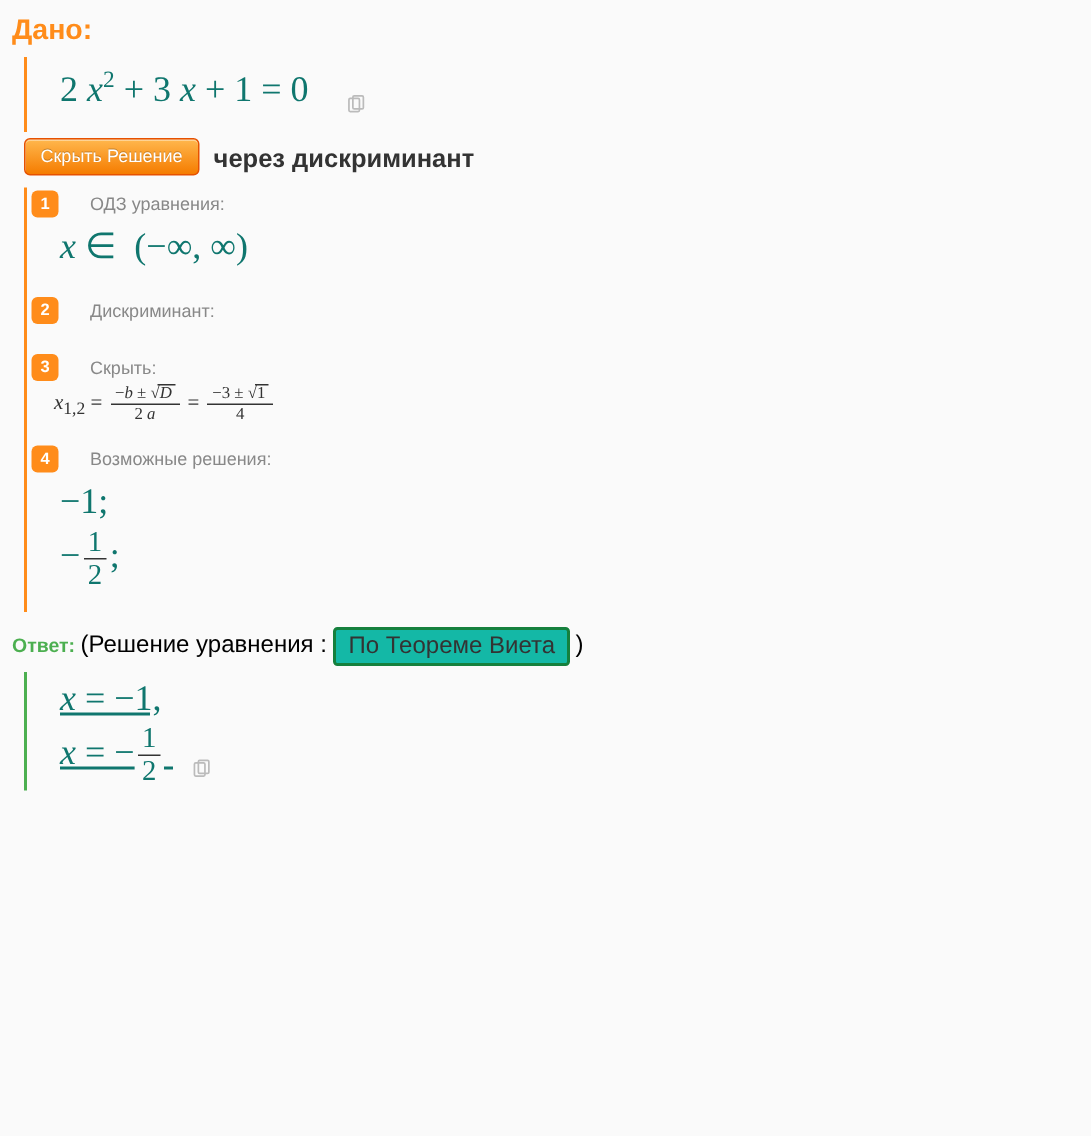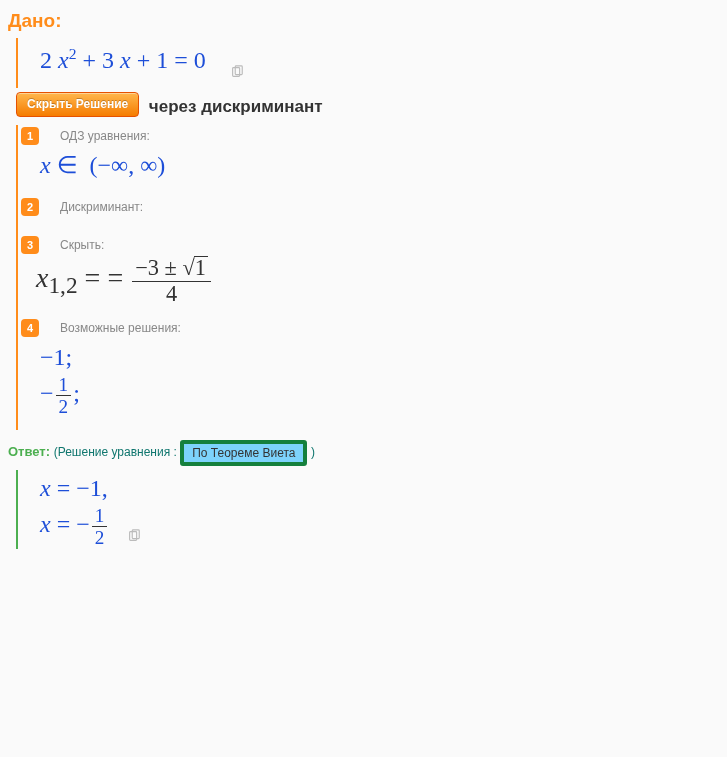--- a/index.html
+++ b/index.html
@@ -27,27 +27,27 @@
   }
   .vbar-green {
     border-left: 2px solid #4caf50;
     padding-left: 14px;
     margin-left: 8px;
     position: relative;
   }
   .math {
     font-family: "Cambria Math", "STIX", "Times New Roman", serif;
     font-size: 24px;
-    color: #1d4ed8;
+    color: #0f766e;
     line-height: 1.4;
     padding: 6px 0 10px 8px;
   }
   .math-small {
     font-family: "Cambria Math", "STIX", "Times New Roman", serif;
-    font-size: 28px;
+    font-size: 14px;
     color: #333;
     line-height: 1.35;
     padding: 4px 0 8px 4px;
   }
   .math sup { font-size: 0.65em; vertical-align: super; line-height:0; }
   .copy-icon {
     display: inline-block;
     width: 14px; height: 14px;
     vertical-align: middle;
     color: #bbb;
@@ -55,21 +55,21 @@
     cursor: pointer;
   }
   .hide-btn {
     display: inline-block;
     background: linear-gradient(#ffb74d,#f57c00);
     border: 1px solid #e65100;
     border-radius: 4px;
     padding: 4px 10px 5px 10px;
     font-size: 12px;
     color: #fff;
-    font-weight: bold;
+    font-weight: normal;
     text-shadow: 0 -1px 0 rgba(0,0,0,0.25);
     box-shadow: inset 0 1px 0 rgba(255,255,255,0.4);
     cursor: pointer;
     margin: 4px 6px 8px 0;
     vertical-align: middle;
   }
   .method-label {
     font-size: 17px;
     font-weight: bold;
     color: #333;
@@ -113,28 +113,28 @@
     padding: 0 3px 1px 3px;
   }
   .frac .den {
     display: block;
     padding: 1px 3px 0 3px;
   }
   .answer-row {
     font-size: 13px;
     margin: 10px 0 4px 0;
   }
-  .answer-row .paren { color: #0f766e; font-size: 12px;}
+  .answer-row .paren { color: #000000; font-size: 16px;}
   .vieta-btn {
     display: inline-block;
-    background: #7dd3fc;
-    border: 4px solid #15803d;
+    background: #14b8a6;
+    border: 2px solid #15803d;
     border-radius: 3px;
     padding: 2px 8px;
-    font-size: 12px;
+    font-size: 16px;
     color: #333;
     cursor: pointer;
     vertical-align: middle;
   }
   .root-surd {
     display:inline-block;
     border-top:1.2px solid #333;
     padding:0 2px 0 1px;
     margin-left:-1px;
   }
@@ -175,20 +175,24 @@
     <span class="step-label">Дискриминант:</span>
     <div class="math">
     </div>
   </div>
 
   <div class="step">
     <div class="step-badge">3</div>
     <span class="step-label">Скрыть:</span>
     <div class="math-small">
       <i>x</i><sub>1,2</sub> =
+      <span class="frac">
+        <span class="num">−<i>b</i> ± √<span class="root-surd"><i>D</i></span></span>
+        <span class="den">2 <i>a</i></span>
+      </span>
       =
       <span class="frac">
         <span class="num">−3 ± √<span class="root-surd">1</span></span>
         <span class="den">4</span>
       </span>
     </div>
   </div>
 
   <div class="step">
     <div class="step-badge">4</div>
@@ -207,21 +211,21 @@
 </div>
 
 <div class="answer-row">
   <span class="green" style="font-weight:bold;">Ответ:</span>
   <span class="paren">(Решение уравнения : </span>
   <span class="vieta-btn">По Теореме Виета</span>
   <span class="paren"> )</span>
 </div>
 
 <div class="vbar-green">
-  <div class="math" style="padding-top:2px;padding-bottom:2px;">
+  <div class="math" style="padding-top:2px;padding-bottom:2px;text-decoration:underline;">
     <div>
       <span><i>x</i> = −1,</span>
     </div>
     <div>
       <span><i>x</i> = −<span class="frac">
         <span class="num">1</span>
         <span class="den">2</span>
       </span></span>
       <span class="copy-icon" style="margin-left:12px;">
         <svg viewBox="0 0 16 16" width="14" height="14" fill="none" stroke="currentColor" stroke-width="1.3">

